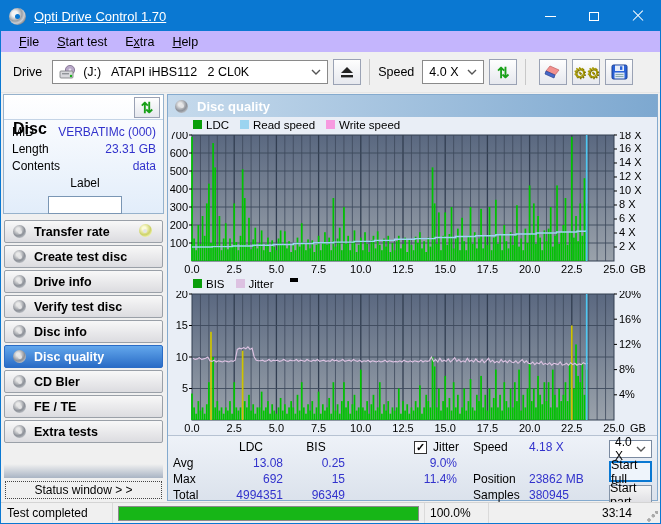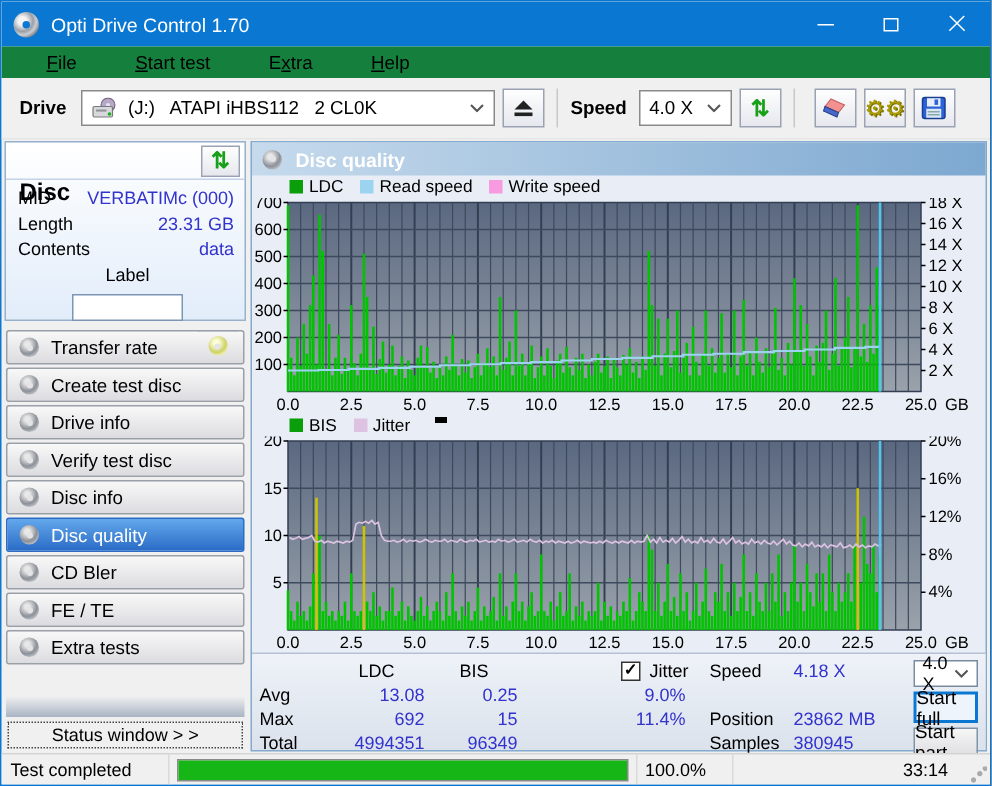--- a/index.html
+++ b/index.html
@@ -6,37 +6,37 @@
   html,body { background:#555; }
   body { font-family:"Liberation Sans", sans-serif; font-size:12px; color:#000; }
   .window { width:661px; height:524px; border:1px solid #0a78d2; background:#f0f0f0;
             display:flex; flex-direction:column; overflow:hidden; }
 
   
   .titlebar { height:30px; background:#0a78d2; color:#fff; display:flex; align-items:center; flex:0 0 auto; }
   .app-icon { width:17px; height:17px; border-radius:50%; margin:0 8px 0 8px;
       background:radial-gradient(circle at 35% 35%, #f4f4f4 0 18%, #9aa0a8 45%, #caced4 60%, #6d7076 80%, #3a3c40 100%); position:relative; }
   .app-icon::after{ content:""; position:absolute; left:6px; top:6px; width:5px; height:5px; border-radius:50%; background:#0a78d2; }
-  .title-text { font-size:13px; }
+  .title-text { font-size:13px;text-decoration:underline; }
   .win-btns { margin-left:auto; display:flex; height:100%; }
   .win-btn { width:44px; height:100%; display:flex; align-items:center; justify-content:center; color:#fff; }
   .glyph-min { width:11px; height:1px; background:#fff; }
   .glyph-max { width:10px; height:9px; border:1px solid #fff; }
   .glyph-close { position:relative; width:12px; height:12px; }
   .glyph-close::before,.glyph-close::after{ content:""; position:absolute; left:-1px; top:5px; width:14px; height:1.4px; background:#fff; }
   .glyph-close::before{ transform:rotate(45deg);} .glyph-close::after{ transform:rotate(-45deg);}
 
   
-  .menubar { height:21px; background:#15803d; display:flex; align-items:center; padding-left:21px; flex:0 0 auto;gap:21px; }
+  .menubar { height:21px; background:#c4b5fd; display:flex; align-items:center; padding-left:9px; flex:0 0 auto; }
   .menu-item { padding:2px 9px; font-size:12.5px; }
   .menu-item u { text-decoration:underline; }
 
   
   .toolbar { height:41px; display:flex; align-items:center; background:#f0f0f0; padding:0 10px 0 12px; flex:0 0 auto; border-bottom:1px solid #e6e6e6;}
-  .bold-label { font-weight:bold; font-size:12.5px; }
+  .bold-label { font-weight:normal; font-size:12.5px; }
   .combo { background:#fff; border:1px solid #8a8a8a; height:24px; display:flex; align-items:center; padding:0 6px; gap:6px; }
   .drive-combo { width:276px; margin-left:10px; }
   .combo .val { white-space:pre; font-size:12.5px; }
   .chev { margin-left:auto; flex:0 0 auto; }
   .tb-btn { width:28px; height:26px; border:1px solid #9aa2b4; background:linear-gradient(#fefefe,#e6e8ee);
             display:flex; align-items:center; justify-content:center; margin-left:5px; }
   .tb-sep { width:1px; height:26px; background:#c8c8c8; margin:0 8px; }
   .speed-combo { width:62px; margin-left:8px; }
   .gear-txt { font-size:15px; color:#a89a00; line-height:1; text-shadow:1px 1px 0 #7a7000; }
 
@@ -49,21 +49,21 @@
   .sm-btn { width:26px; height:21px; border:1px solid #9aa2b4; background:linear-gradient(#fefefe,#e6e8ee);
             display:flex; align-items:center; justify-content:center; margin-left:auto; }
   .dp-rows { padding:3px 7px 0 8px; }
   .dp-row { display:flex; justify-content:space-between; height:17px; align-items:center; }
   .dp-val { color:#3232cc; }
   .label-row { display:flex; align-items:center; gap:6px; padding:2px 5px 0 8px;flex-direction:column; }
   .label-input { width:74px; height:18px; border:1px solid #7a96b4; background:#fff; font-size:11px; padding:0 3px; }
   .refresh-glyph { color:#18a018; font-weight:bold; font-size:15px; line-height:1; }
 
   .nav-btn { height:23px; margin:2px 1px; border:1px solid #9aa0a8; border-radius:2px;
-             background:linear-gradient(#f8f8f8,#dcdce0); display:flex; align-items:center; gap:8px; padding-left:8px; font-size:12.5px; }
+             background:linear-gradient(#f8f8f8,#dcdce0); display:flex; align-items:center; gap:8px; padding-left:8px; font-size:12.5px;font-weight:bold; }
   .nav-btn.active { background:linear-gradient(#63a7ec,#2a6cc6); border-color:#2a6cc6; color:#fff; }
   .disc-ico { width:13px; height:13px; border-radius:50%; flex:0 0 auto;
               background:radial-gradient(circle at 40% 35%, #e8e8e8 0 15%, #8c9098 55%, #b8bcc2 75%, #606468 100%); position:relative; }
   .disc-ico::after { content:""; position:absolute; left:4.5px; top:4.5px; width:4px; height:4px; border-radius:50%; background:#e4e4e6; }
   .disc-ico.gold { background:radial-gradient(circle at 40% 35%, #fdfdd8 0 15%, #cdd26a 55%, #eef2a8 75%, #8e9440 100%); }
   .side-spacer { flex:1 1 auto; background:linear-gradient(180deg,#f0f0f0 55%, #a9b4c4 100%); margin:2px 1px; }
   .status-win-btn { height:18px; margin:1px 2px 1px 2px; border:1px dotted #444; background:#f0f0f0;
                     display:flex; align-items:center; justify-content:center; font-size:12px; }
 
   

